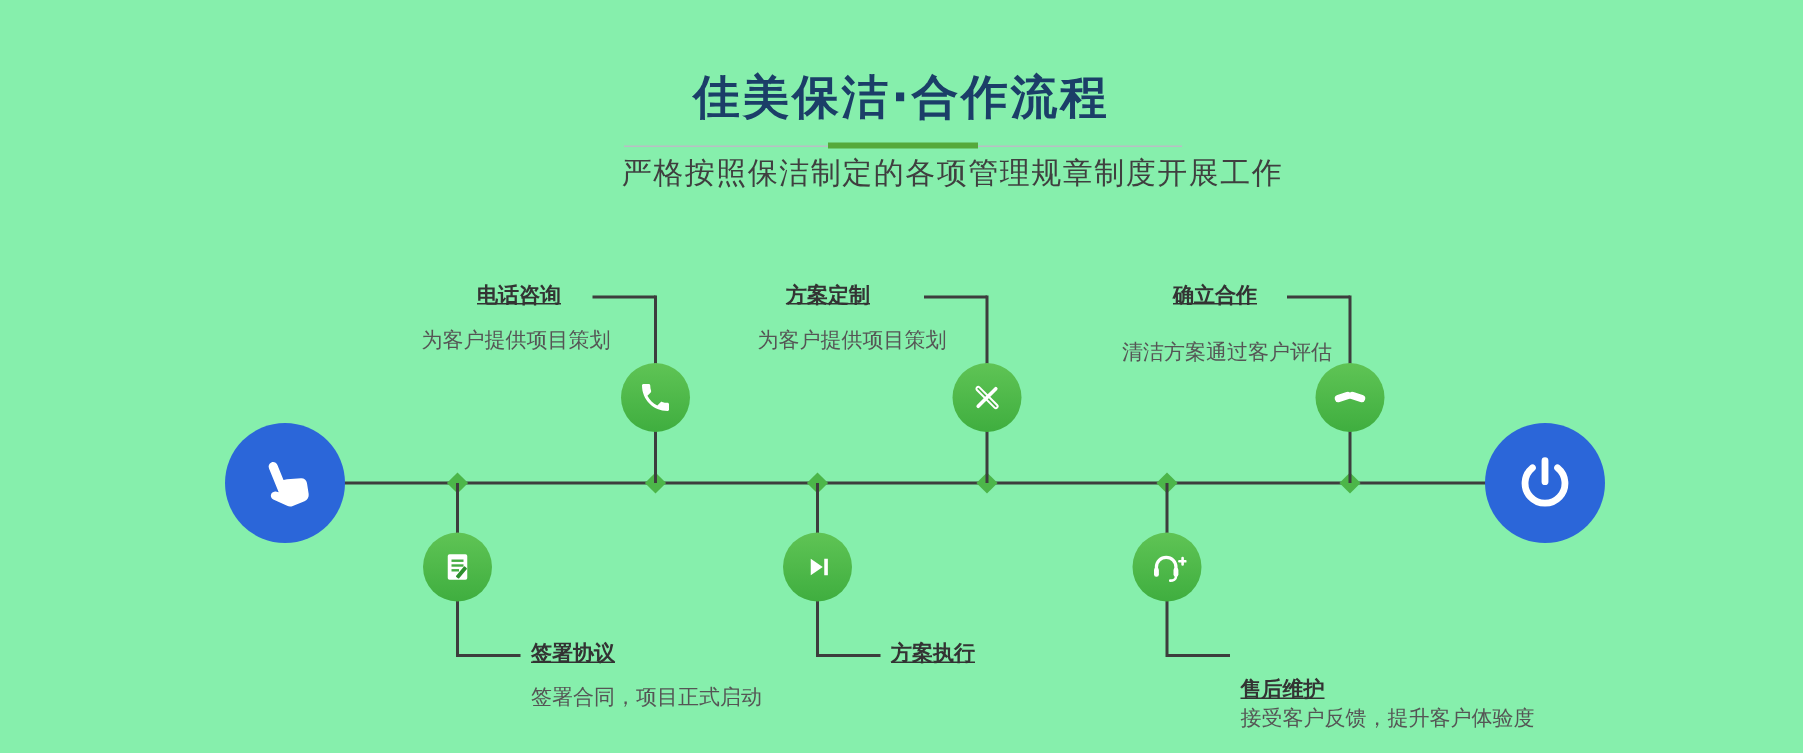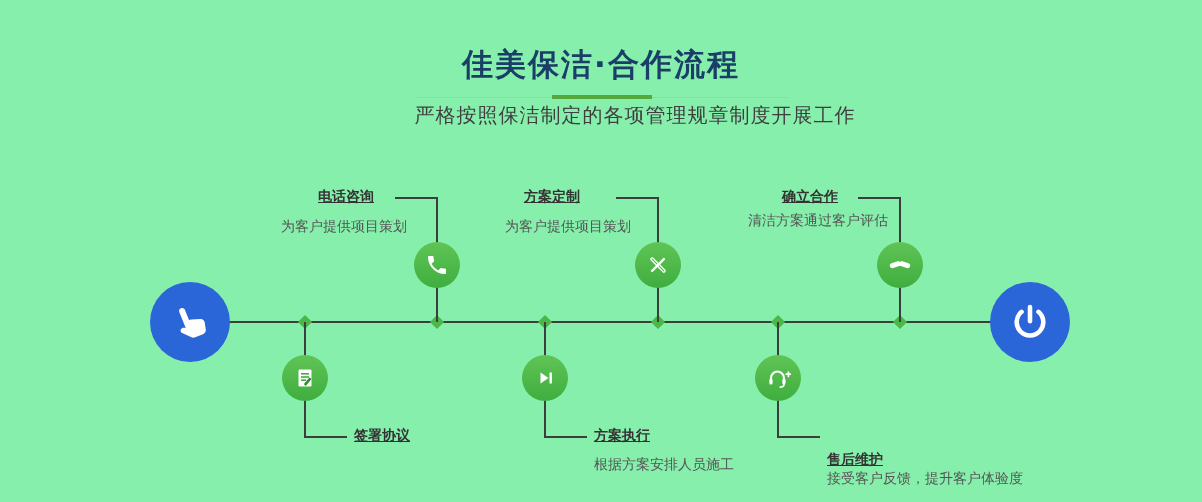--- a/index.html
+++ b/index.html
@@ -86,21 +86,21 @@
   <div class="hline" style="left:616px; top:197px; width:42px;"></div>
   <div class="vline" style="left:657px; top:197px; height:125px;"></div>
   <div class="node" style="left:635px; top:242px;">
     <svg viewBox="0 0 24 24" width="24" height="24">
       <rect x="10.8" y="2.5" width="2.4" height="19" rx="1.2" fill="#fff" transform="rotate(45 12 12)"></rect>
       <rect x="10.8" y="2.5" width="2.4" height="19" rx="1.2" fill="none" stroke="#fff" stroke-width="1.3" transform="rotate(-45 12 12)"></rect>
     </svg>
   </div>
 
   <div class="step-title" style="left:782px; top:188px;">确立合作</div>
-  <div class="step-desc" style="left:748px; top:212px;">清洁方案通过客户评估</div>
+  <div class="step-desc" style="left:748px; top:226px;">清洁方案通过客户评估</div>
   <div class="hline" style="left:858px; top:197px; width:42px;"></div>
   <div class="vline" style="left:899px; top:197px; height:125px;"></div>
   <div class="node" style="left:877px; top:242px;">
     <svg viewBox="0 0 24 24" width="26" height="26">
       <rect x="2.5" y="9.5" width="10.5" height="4.6" rx="2.3" fill="#fff" transform="rotate(-18 7.5 11.8)"></rect>
       <rect x="11" y="9.5" width="10.5" height="4.6" rx="2.3" fill="#fff" transform="rotate(18 16.5 11.8)"></rect>
     </svg>
   </div>
 
   <div class="vline" style="left:304px; top:322px; height:116px;"></div>
@@ -108,31 +108,31 @@
   <div class="node" style="left:282px; top:355px;">
     <svg viewBox="0 0 24 24" width="24" height="24">
       <rect x="5.5" y="3.5" width="13" height="17" rx="1.2" fill="#fff"></rect>
       <rect x="8" y="7" width="8" height="1.6" fill="#45ad43"></rect>
       <rect x="8" y="10.2" width="8" height="1.6" fill="#45ad43"></rect>
       <rect x="8" y="13.4" width="5" height="1.6" fill="#45ad43"></rect>
       <rect x="13.8" y="11.2" width="2.6" height="9" rx="0.6" fill="#2e8f2e" transform="rotate(40 15 15)"></rect>
     </svg>
   </div>
   <div class="step-title" style="left:354px; top:427px;">签署协议</div>
+  <div class="step-desc" style="left:354px; top:456px;">签署合同，项目正式启动</div>
 
   <div class="vline" style="left:544px; top:322px; height:116px;"></div>
   <div class="hline" style="left:545px; top:436px; width:42px;"></div>
   <div class="node" style="left:522px; top:355px;">
     <svg viewBox="0 0 24 24" width="24" height="24">
       <path d="M7.5 6.5l8 5.5-8 5.5z" fill="#fff"></path>
       <rect x="16.5" y="6.5" width="2.4" height="11" fill="#fff"></rect>
     </svg>
   </div>
   <div class="step-title" style="left:594px; top:427px;">方案执行</div>
-  <div class="step-desc" style="left:594px; top:456px;">根据方案安排人员施工</div>
 
   <div class="vline" style="left:777px; top:322px; height:116px;"></div>
   <div class="hline" style="left:778px; top:436px; width:42px;"></div>
   <div class="node" style="left:755px; top:355px;">
     <svg viewBox="0 0 24 24" width="26" height="26" fill="none">
       <path d="M5.5 13v-1a6 6 0 0 1 12 0v1" stroke="#fff" stroke-width="2" stroke-linecap="round"></path>
       <rect x="4" y="12.5" width="3" height="5.5" rx="1.4" fill="#fff"></rect>
       <rect x="16" y="12.5" width="3" height="5.5" rx="1.4" fill="#fff"></rect>
       <path d="M17.5 18c0 1.5-1.6 2.4-3.5 2.4" stroke="#fff" stroke-width="1.6" stroke-linecap="round"></path>
       <path d="M19.6 8.5h4M21.6 6.5v4" stroke="#fff" stroke-width="1.6" stroke-linecap="round"></path>

